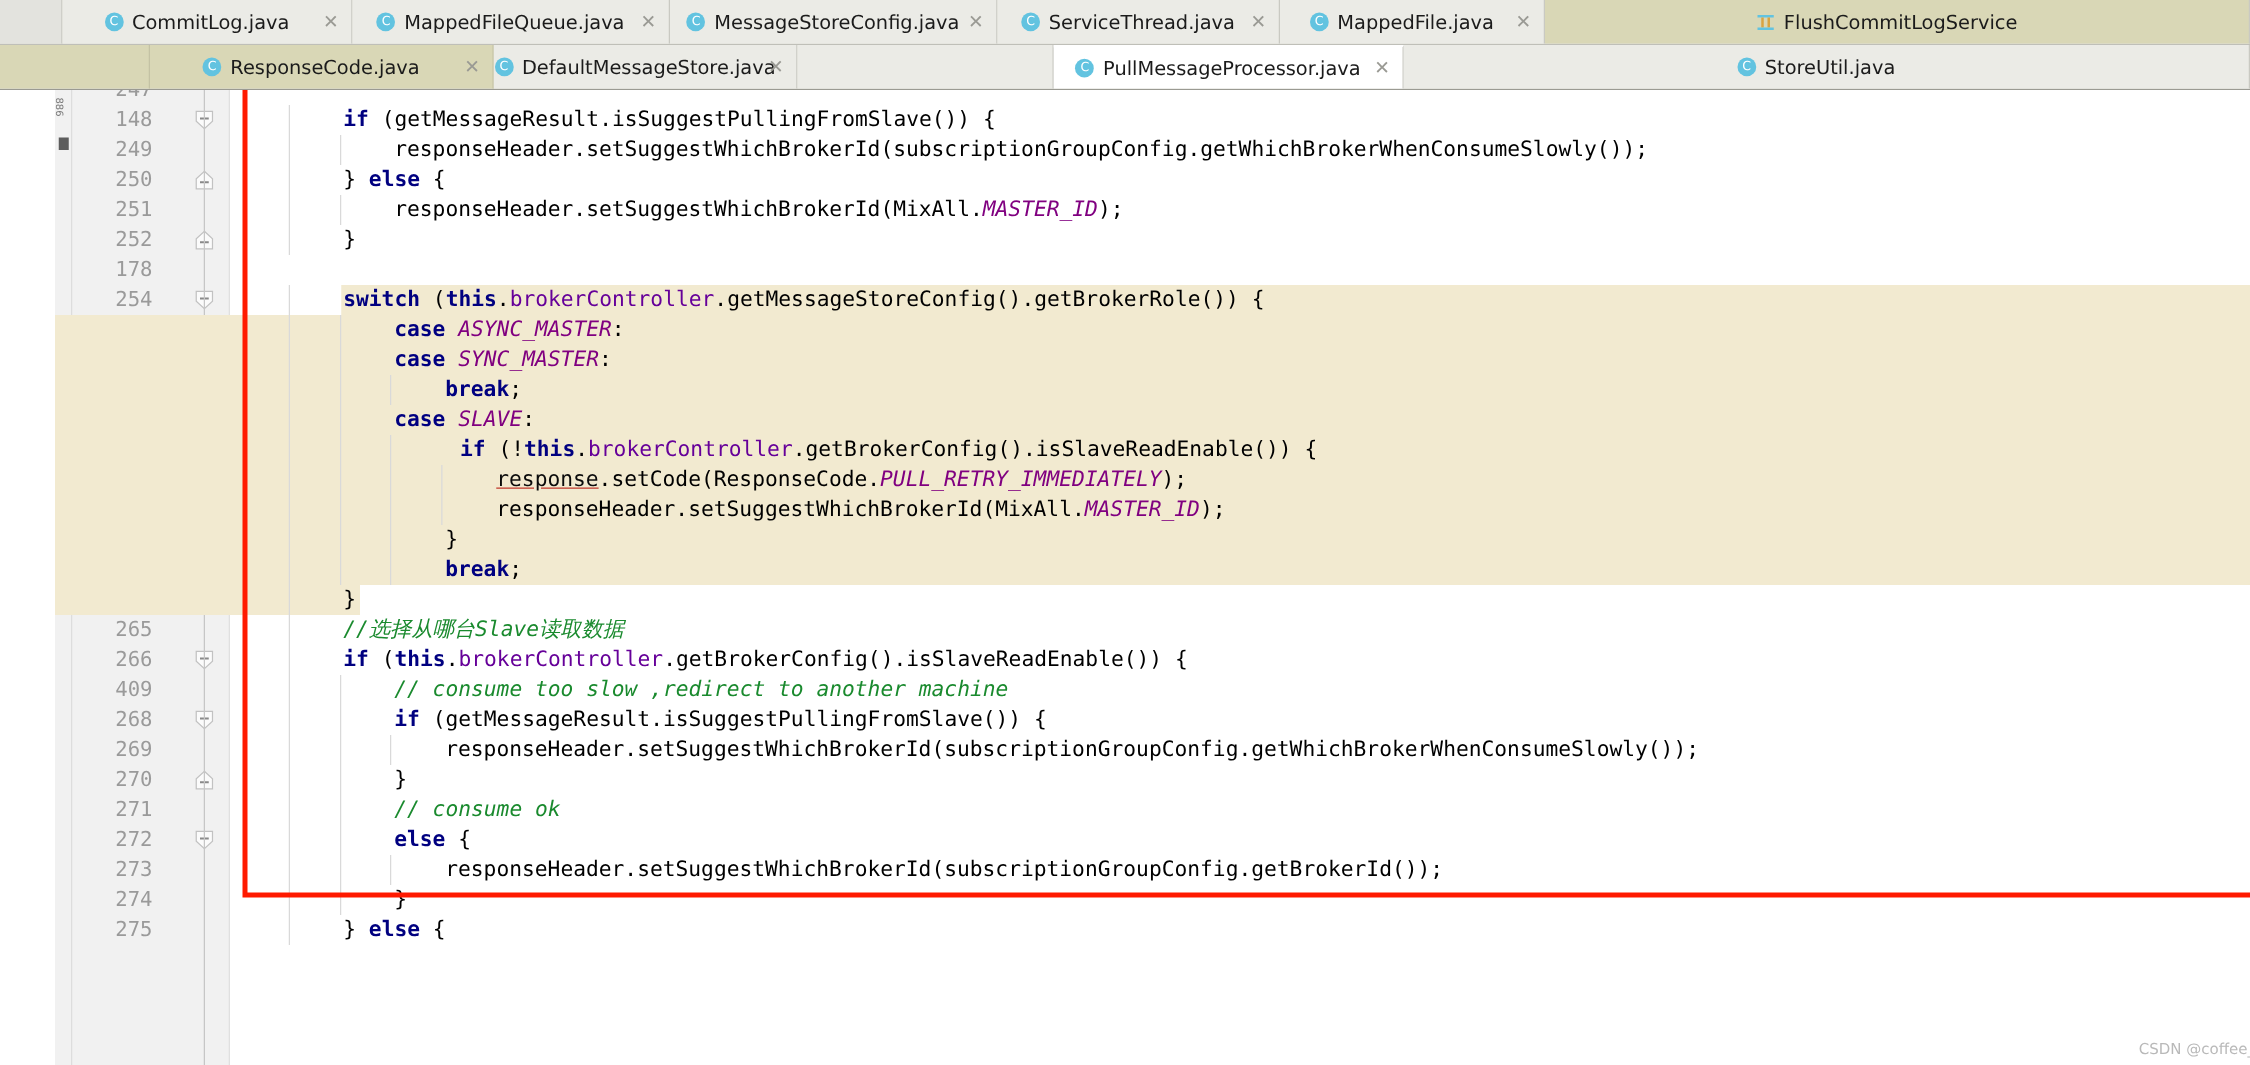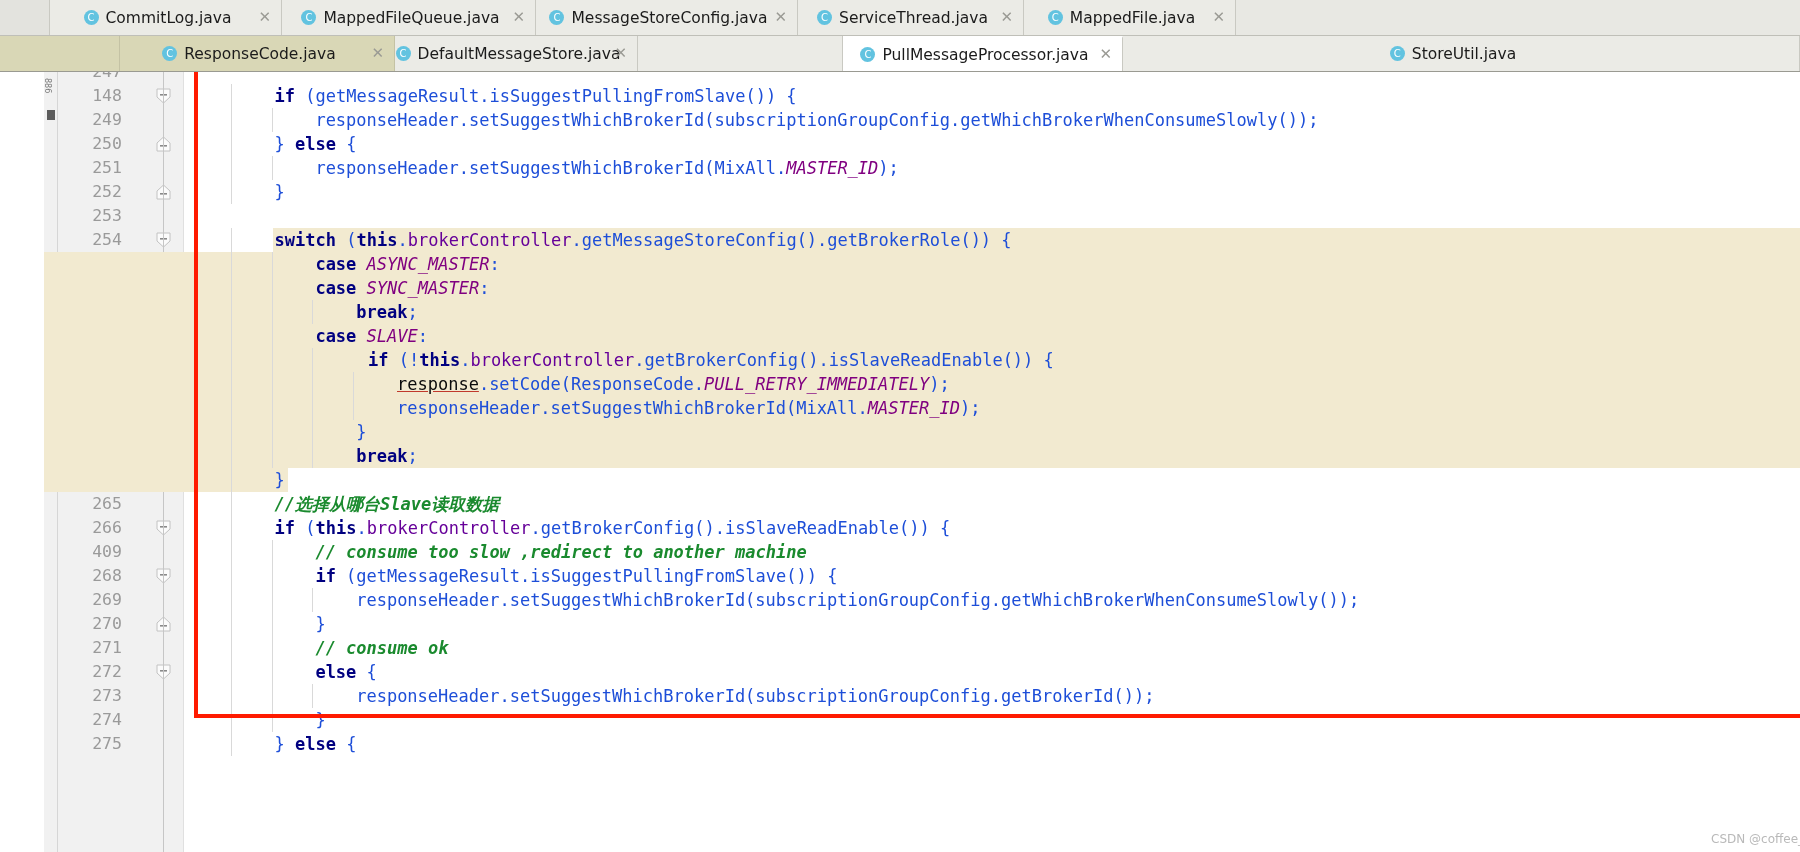--- a/index.html
+++ b/index.html
@@ -191,22 +191,22 @@
     height: 24px;
     line-height: 24px;
     white-space: pre;
     font-family: "DejaVu Sans Mono", monospace;
     font-size: 17px;
     color: #0b0b0b;
   }
   .kw   { color: #000080; font-weight: bold; }
   .fld  { color: #660099; }
   .cst  { color: #800080; font-style: italic; }
-  .cmt  { color: #1a8a2e; font-style: italic; font-weight: bold; }
-  .pln  { color: #1d4ed8; }
+  .cmt  { color: #1a8a2e; font-style: italic; }
+  .pln  { color: #000000; }
   .err  { text-decoration: underline; text-decoration-color:#c0392b;
           text-decoration-style: solid; }
 
   
   .redbox {
     position: absolute;
     border: 4px solid #ff1a00;
     pointer-events: none;
   }
 
@@ -253,20 +253,27 @@
     </div>
     <div class="tab r1t4">
       <span class="cicon">C</span>
       <span class="tlabel">ServiceThread.java</span>
       <span class="closeic">✕</span>
     </div>
     <div class="tab r1t5">
       <span class="cicon">C</span>
       <span class="tlabel">MappedFile.java</span>
       <span class="closeic">✕</span>
+    </div>
+    <div class="tab r1t6 olive">
+      <span class="ficon">
+          <i></i>
+          <i class="second"></i>
+        </span>
+      <span class="tlabel">FlushCommitLogService</span>
     </div>
   </div>
 
   <div class="tabrow row2">
     <div class="tab r2t0"></div>
     <div class="tab r2t1">
       <span class="cicon">C</span>
       <span class="tlabel">ResponseCode.java</span>
       <span class="closeic">✕</span>
     </div>
@@ -314,21 +321,21 @@
             </svg>
           </div>
           <div class="lnum" style="top: 84px;">251</div>
           <div class="lnum" style="top: 108px;">252</div>
           <div class="fold" style="top: 112px;">
             <svg width="15" height="16" viewBox="0 0 15 16">
               <path d="M7.5 1 L14 7 V15 H1 V7 Z" fill="#fbfbfb" stroke="#c2c2c2"></path>
               <rect x="4" y="9" width="7" height="1.6" fill="#8a8a8a"></rect>
             </svg>
           </div>
-          <div class="lnum" style="top: 132px;">253</div>
+          <div class="lnum" style="top: 132px;">178</div>
           <div class="lnum" style="top: 156px;">254</div>
           <div class="fold" style="top: 160px;">
             <svg width="15" height="16" viewBox="0 0 15 16">
               <path d="M1 1 H14 V9 L7.5 15 L1 9 Z" fill="#fbfbfb" stroke="#c2c2c2"></path>
               <rect x="4" y="6" width="7" height="1.6" fill="#8a8a8a"></rect>
             </svg>
           </div>
           <div class="lnum" style="top: 180px;">255</div>
           <div class="lnum" style="top: 204px;">256</div>
           <div class="lnum" style="top: 228px;">257</div>

